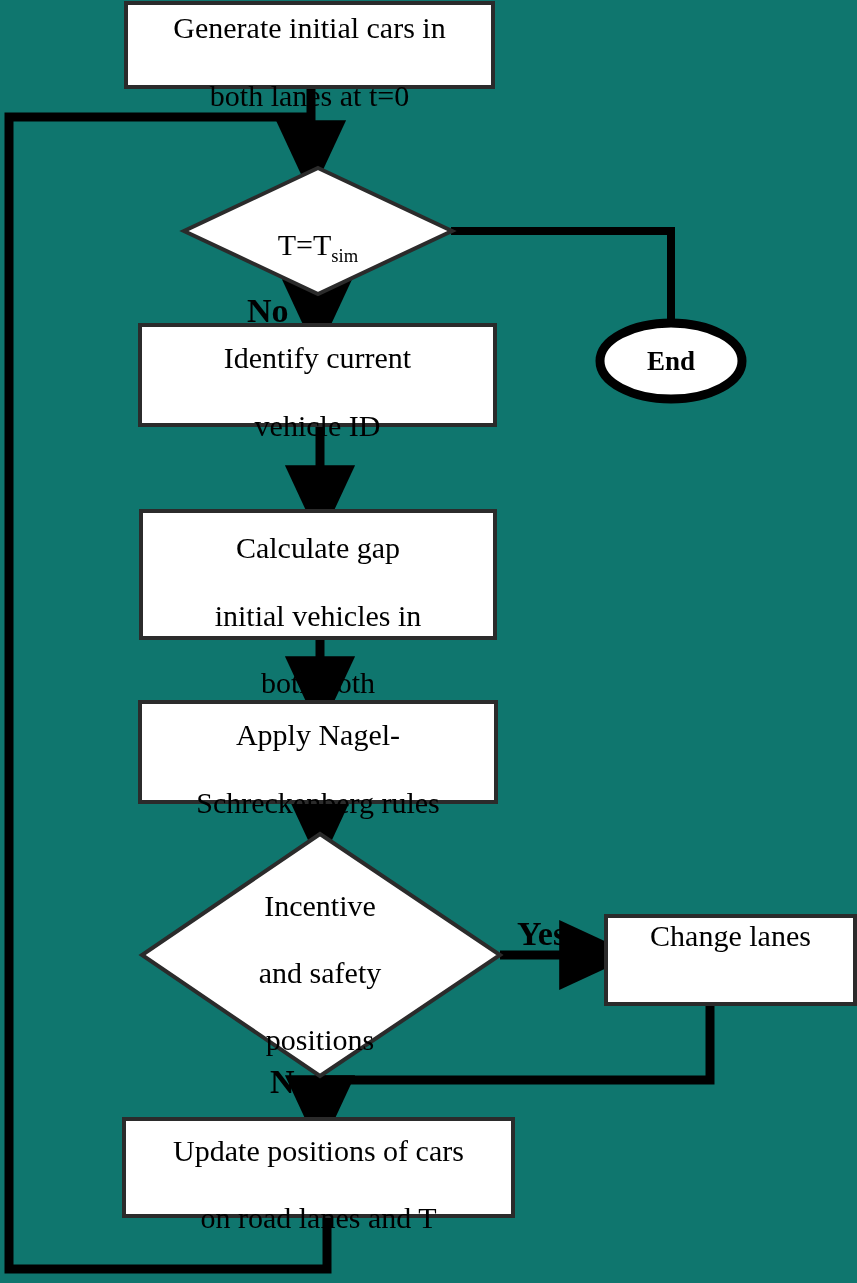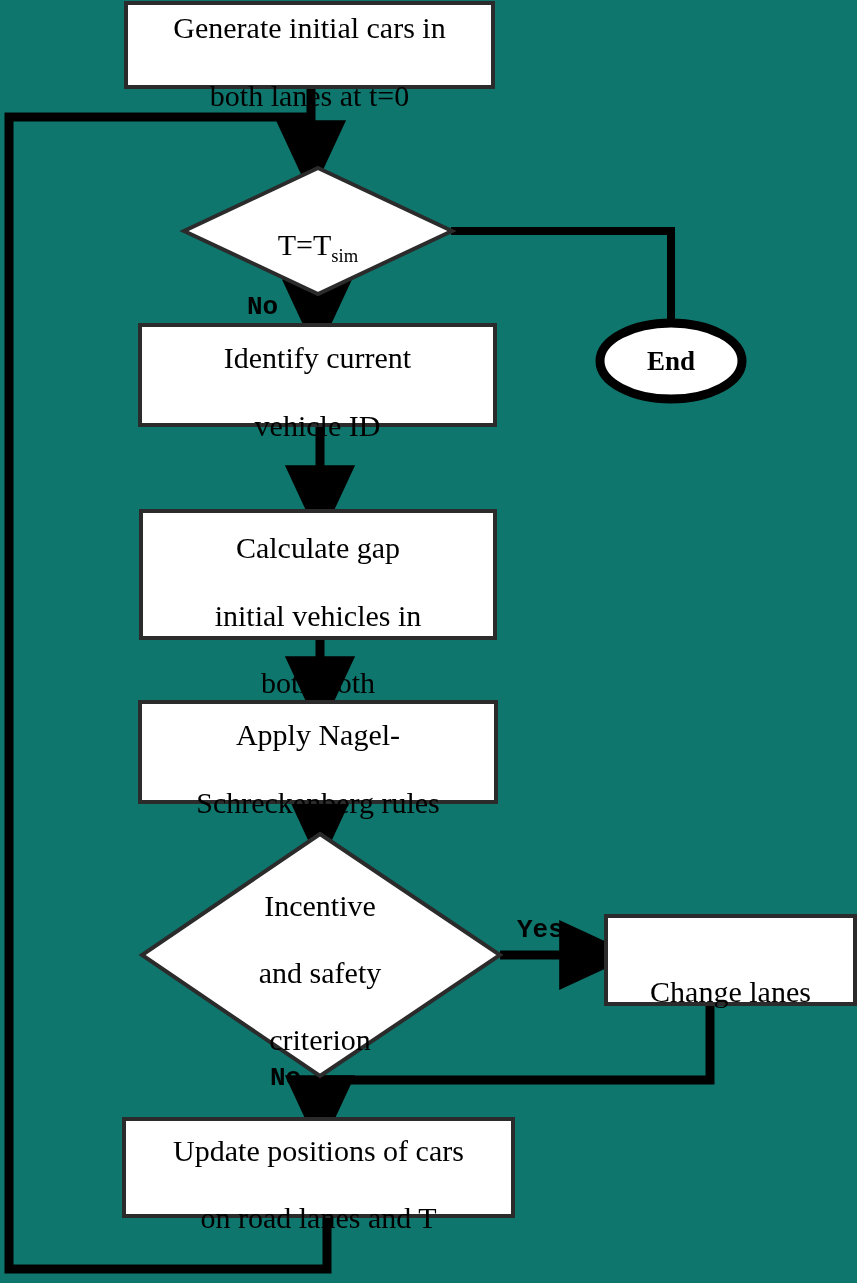--- a/index.html
+++ b/index.html
@@ -41,24 +41,24 @@
   }
   .dec-label {
     font-size: 30px;
   }
   .term-label {
     font-size: 27px;
     font-weight: bold;
   }
   .edge-label {
     position: absolute;
-    font-size: 26px;
+    font-size: 34px;
     font-weight: bold;
     color: #000000;
-    font-family: Liberation Mono, monospace;
+    font-family: Liberation Serif, serif;
   }
   .sub {
     font-size: 0.62em;
     vertical-align: sub;
     font-weight: normal;
     text-align: right;
   }
 </style>
 </head>
 <body>
@@ -150,25 +150,25 @@
     <span>
       <span>Apply Nagel-</span><br>
       <span>Schreckenberg rules</span>
     </span>
   </div>
 
   <div class="node-label dec-label" style="left:200px; top:886px; width:240px; height:140px;">
     <span>
       <span>Incentive</span><br>
       <span>and safety</span><br>
-      <span>criterion</span>
+      <span>positions</span>
     </span>
   </div>
 
-  <div class="node-label proc-label" style="left:606px; top:948px; width:249px; height:88px;justify-content:center;">
+  <div class="node-label proc-label" style="left:606px; top:892px; width:249px; height:88px;justify-content:center;">
     <span>Change lanes</span>
   </div>
 
   <div class="node-label proc-label" style="left:124px; top:1119px; width:389px; height:97px;">
     <span>
       <span>Update positions of cars</span><br>
       <span>on road lanes and T</span>
     </span>
   </div>
 

